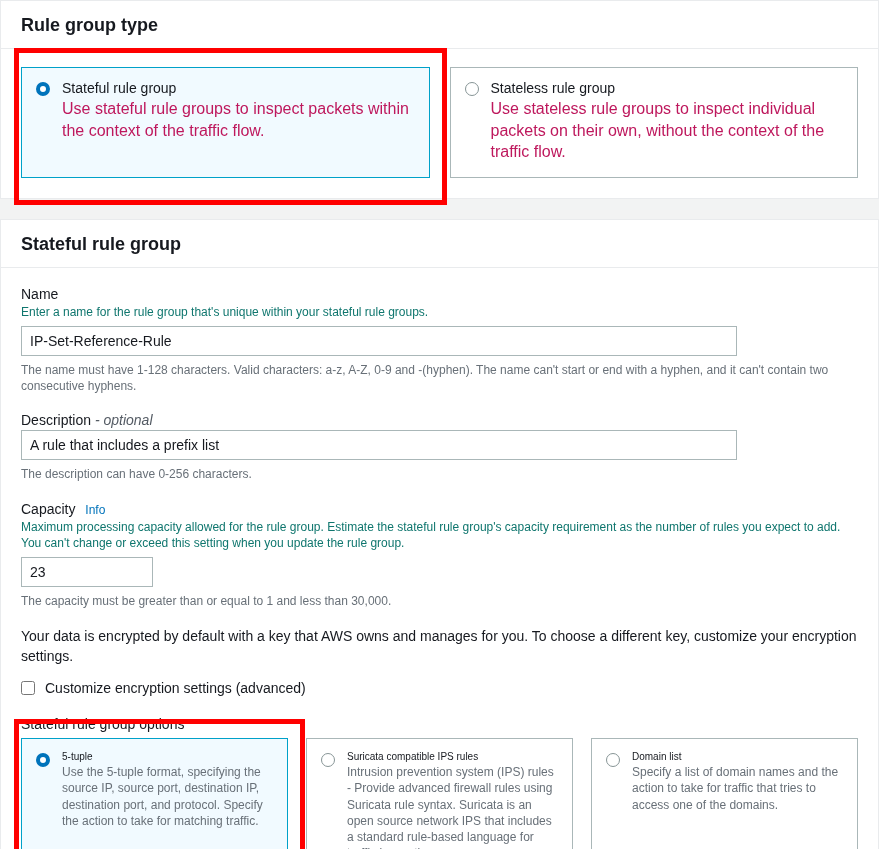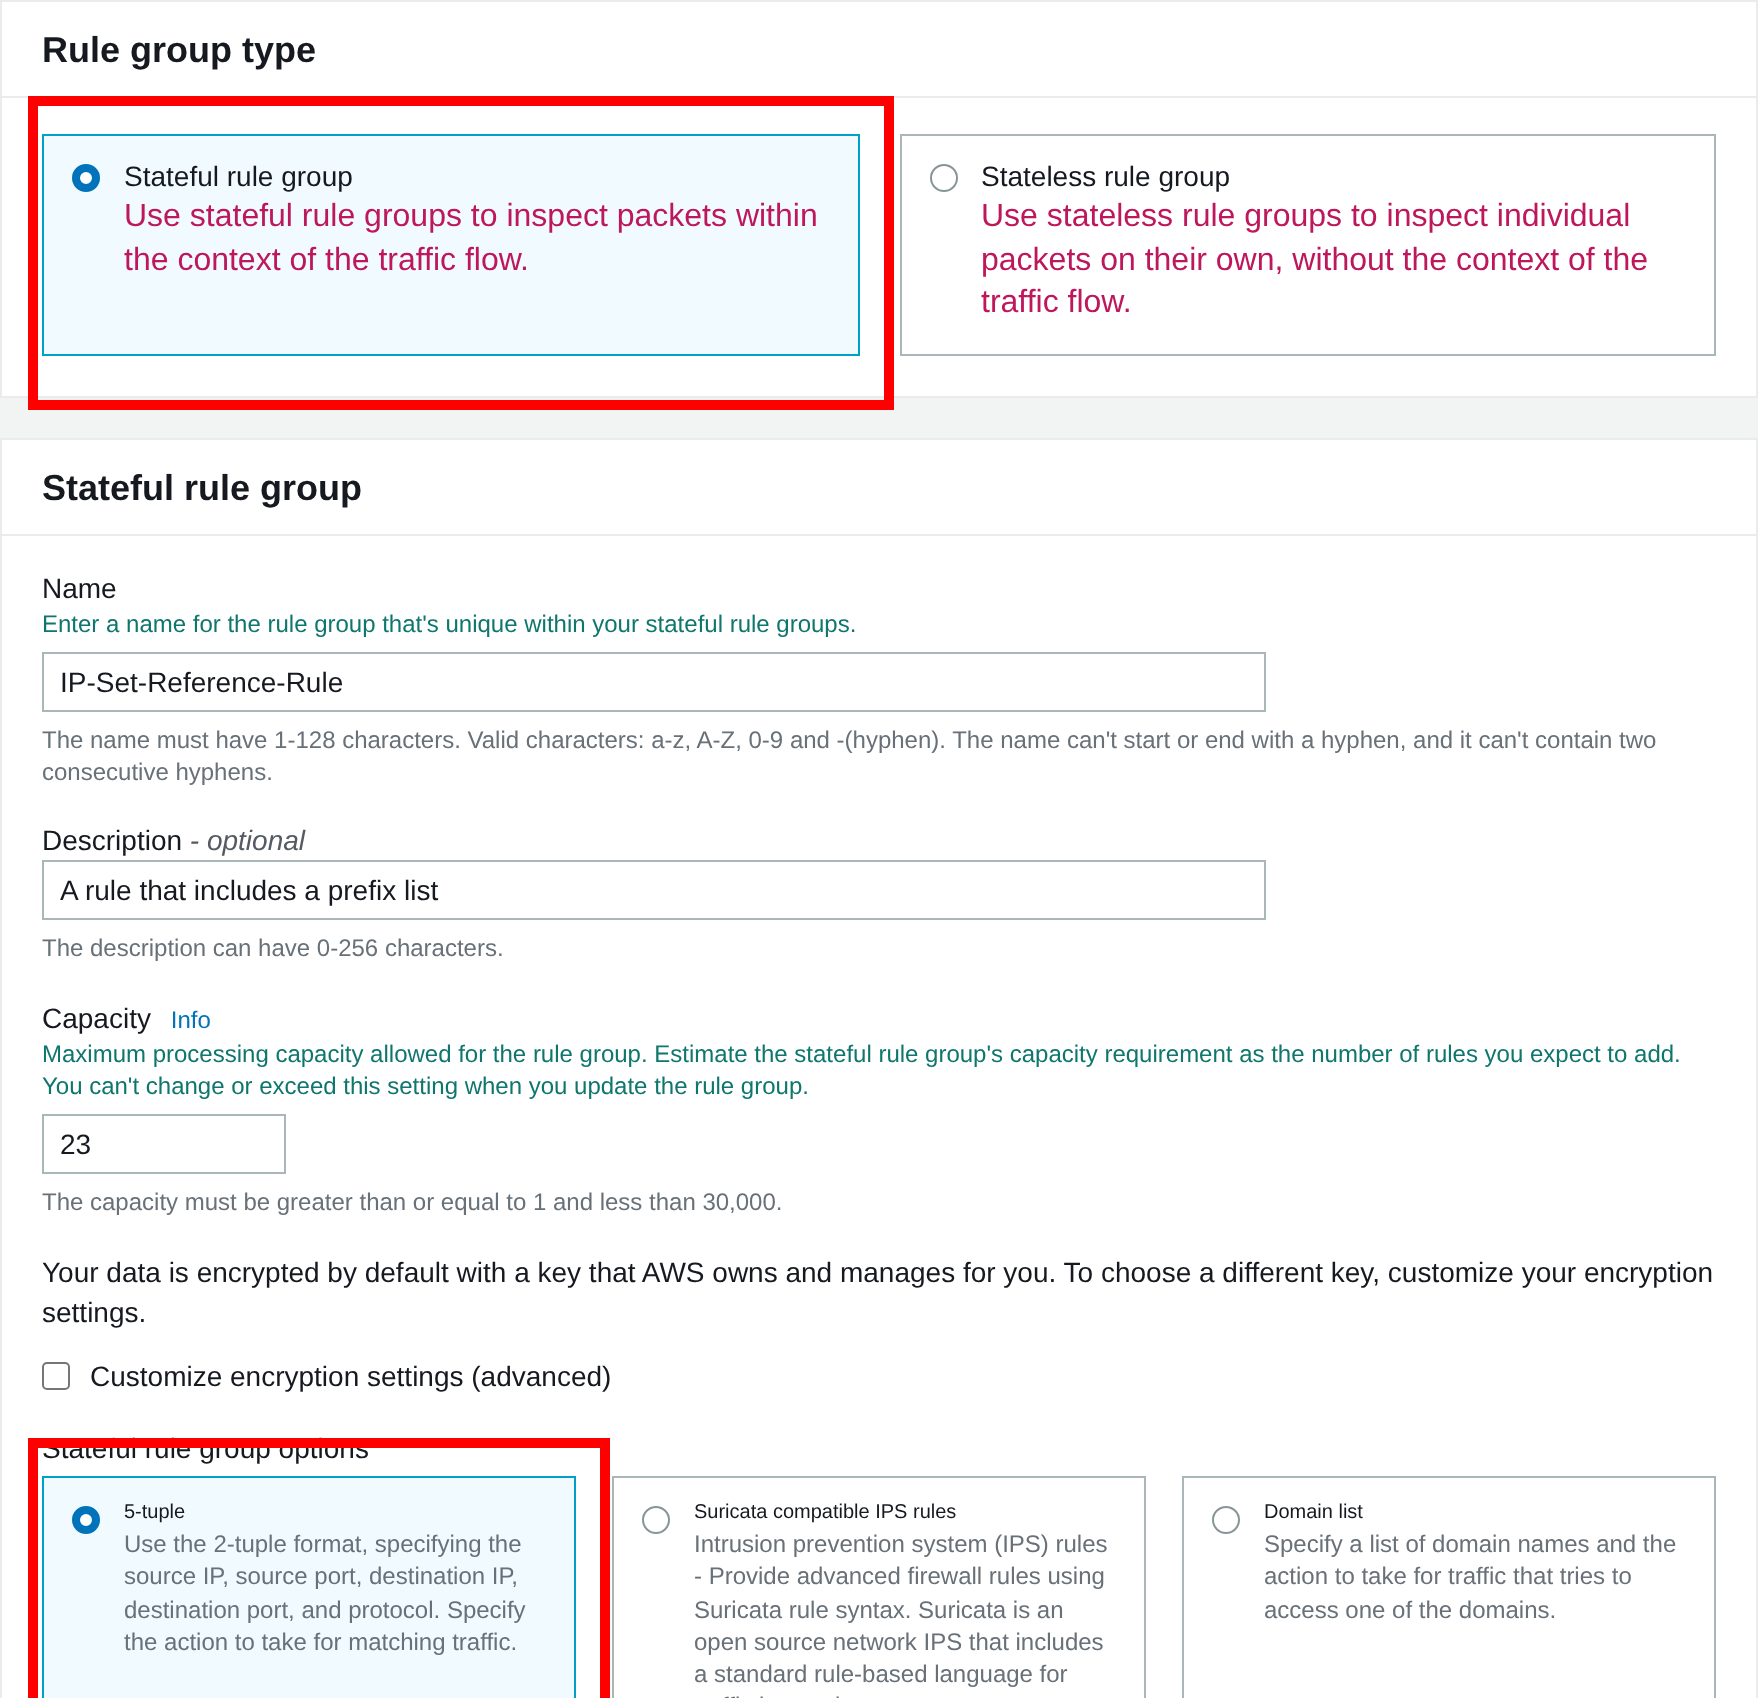--- a/index.html
+++ b/index.html
@@ -98,30 +98,30 @@
     margin-bottom: 6px;
     line-height: 1.35;
   }
   .field-hint-bottom {
     font-size: 12px;
     color: #687078;
     margin-top: 6px;
     line-height: 1.35;
   }
   input[type="text"] {
-    width: 612px;
+    width: 716px;
     max-width: 100%;
     padding: 6px 8px;
     border: 1px solid #aab7b8;
     font-size: 14px;
     color: #16191f;
     background: #fff;
   }
   input.capacity {
-    width: 122px;
+    width: 132px;
   }
   .info-link {
     color: #0073bb;
     font-size: 12px;
     margin-left: 6px;
     cursor: pointer;
     font-weight: 400;
   }
   .encryption-note {
     font-size: 14px;
@@ -270,21 +270,21 @@
       <input type="checkbox" id="cust-enc" style="">
       <label for="cust-enc">Customize encryption settings (advanced)</label>
     </div>
 
     <div class="options-label">Stateful rule group options</div>
 
     <div class="options-row">
       <div class="option-card selected highlight-wrap-2">
         <span class="radio-dot"></span>
         <div class="oc-title">5-tuple</div>
-        <div class="oc-desc">Use the 2-tuple format, specifying the source IP, source port, destination IP, destination port, and protocol. Specify the action to take for matching traffic.</div>
+        <div class="oc-desc">Use the 5-tuple format, specifying the source IP, source port, destination IP, destination port, and protocol. Specify the action to take for matching traffic.</div>
       </div>
       <div class="option-card">
         <span class="radio-dot"></span>
         <div class="oc-title">Suricata compatible IPS rules</div>
         <div class="oc-desc">Intrusion prevention system (IPS) rules - Provide advanced firewall rules using Suricata rule syntax. Suricata is an open source network IPS that includes a standard rule-based language for traffic inspection.</div>
       </div>
       <div class="option-card">
         <span class="radio-dot"></span>
         <div class="oc-title">Domain list</div>
         <div class="oc-desc">Specify a list of domain names and the action to take for traffic that tries to access one of the domains.</div>

